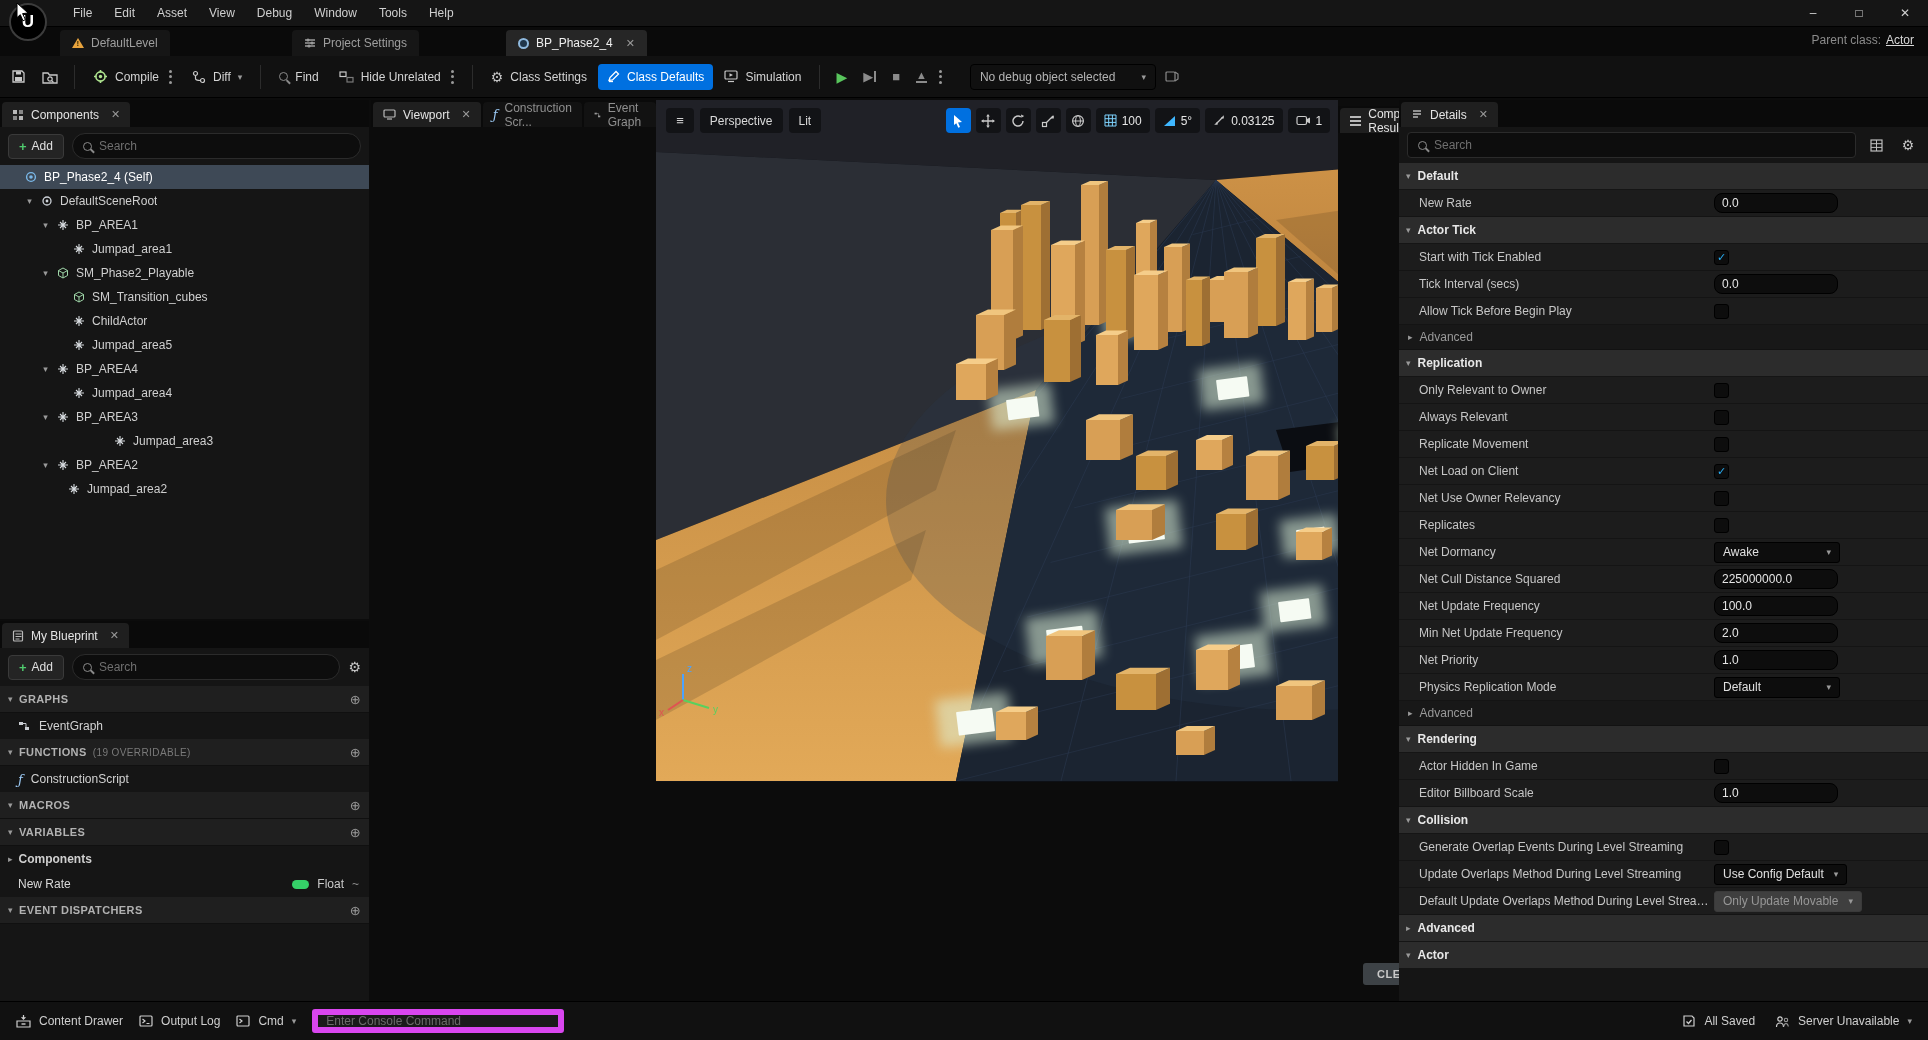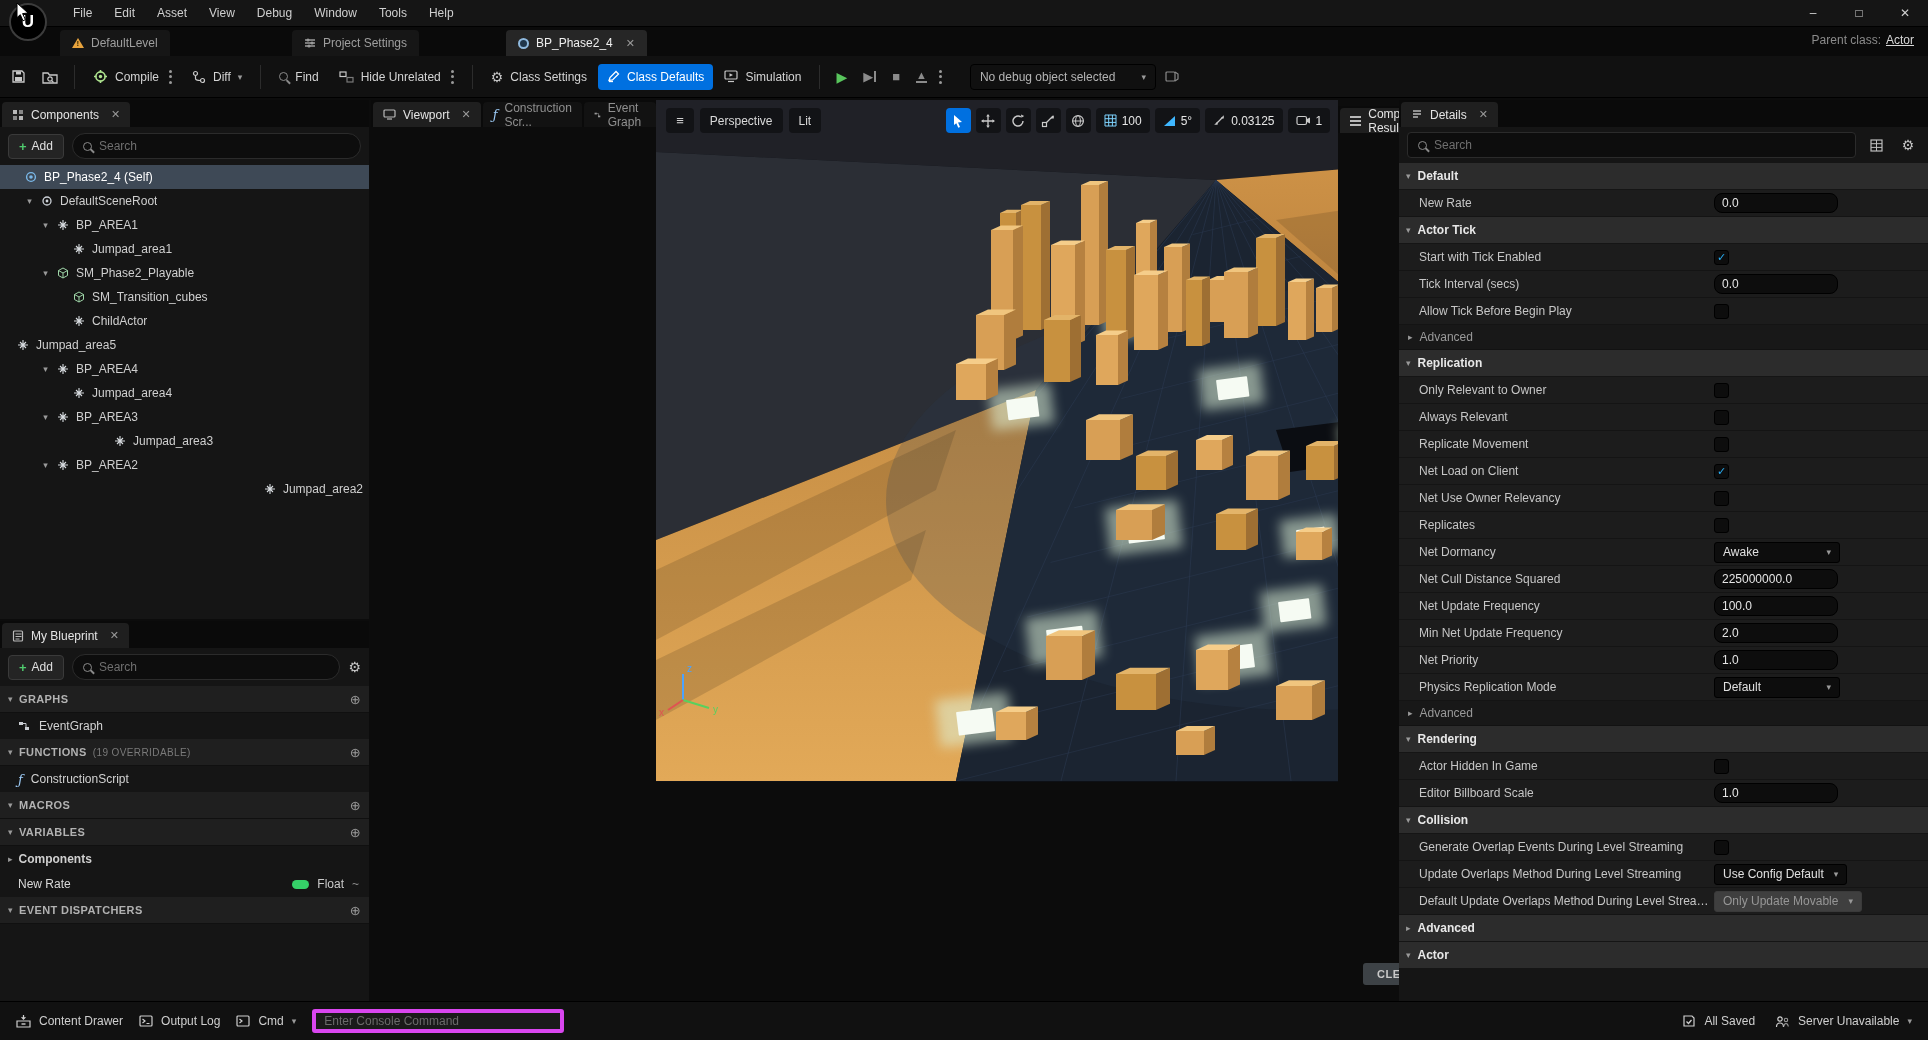--- a/index.html
+++ b/index.html
@@ -115,21 +115,21 @@
 .dctrl{flex:1;display:flex;align-items:center}
 .num-input{width:124px;background:#0d0d0d;border:1px solid #000;border-radius:8px;height:20px;line-height:18px;padding:0 7px;color:#e6e6e6}
 .checkbox{width:15px;height:15px;background:#0d0d0d;border:1px solid #000;border-radius:3px;display:flex;align-items:center;justify-content:center;color:#27aef5;font-size:11px}
 .dropdown{min-width:126px;display:inline-flex;justify-content:space-between;align-items:center;gap:10px;background:#0d0d0d;border:1px solid #000;border-radius:3px;height:21px;padding:0 8px;color:#e0e0e0}
 .dropdown.disabled{background:#3f3f3f;color:#969696;border-color:#3a3a3a}
 .adv-row{height:25px;display:flex;align-items:center;gap:7px;padding-left:9px;color:#9a9a9a;background:#181818;border-bottom:1px solid #121212}
 
 
 #statusbar{position:absolute;left:0;right:0;bottom:0;height:39px;background:#111;border-top:1px solid #000;display:flex;align-items:center;padding:0 16px;gap:16px}
 .sb-item{display:flex;align-items:center;gap:8px;color:#cfcfcf}
-.console-input{width:252px;height:24px;background:#1a1a1a;border:4px solid #d946ef;border-radius:3px;display:flex;align-items:center;padding:0 8px}
+.console-input{width:252px;height:24px;background:#1a1a1a;border:6px solid #d946ef;border-radius:3px;display:flex;align-items:center;padding:0 8px}
 .console-input input{width:100%;background:transparent;border:none;outline:none;color:#cfcfcf;font-family:inherit;font-size:12px}
 .console-input input::placeholder{color:#6b6b6b}
 .sb-right{margin-left:auto;display:flex;align-items:center;gap:20px}
 svg{display:block}
 </style>
 </head>
 <body>
 
 <div id="app">
 
@@ -371,21 +371,21 @@
         </div>
         <div class="trow" style="padding-left: 56px;">
           <span class="exp"></span>
           <span class="ticon">
             <svg width="12" height="12" viewBox="0 0 12 12">
               <path d="M6 1v10M1 6h10M3 3l6 6M9 3l-6 6" stroke="#d8dce0" stroke-width="1.1" fill="none"></path>
             </svg>
           </span>
           <span class="tlabel">ChildActor</span>
         </div>
-        <div class="trow" style="">
+        <div class="trow" style="padding-left: 56px;">
           <span class="exp"></span>
           <span class="ticon">
             <svg width="12" height="12" viewBox="0 0 12 12">
               <path d="M6 1v10M1 6h10M3 3l6 6M9 3l-6 6" stroke="#d8dce0" stroke-width="1.1" fill="none"></path>
             </svg>
           </span>
           <span class="tlabel">Jumpad_area5</span>
         </div>
         <div class="trow" style="padding-left: 40px;">
           <span class="exp">▾</span>
@@ -425,21 +425,21 @@
         </div>
         <div class="trow" style="padding-left: 40px;">
           <span class="exp">▾</span>
           <span class="ticon">
             <svg width="12" height="12" viewBox="0 0 12 12">
               <path d="M6 1v10M1 6h10M3 3l6 6M9 3l-6 6" stroke="#d8dce0" stroke-width="1.1" fill="none"></path>
             </svg>
           </span>
           <span class="tlabel">BP_AREA2</span>
         </div>
-        <div class="trow" style="padding-left: 79px; justify-content: flex-end;">
+        <div class="trow" style="padding-left: 51px;">
           <span class="exp"></span>
           <span class="ticon">
             <svg width="12" height="12" viewBox="0 0 12 12">
               <path d="M6 1v10M1 6h10M3 3l6 6M9 3l-6 6" stroke="#d8dce0" stroke-width="1.1" fill="none"></path>
             </svg>
           </span>
           <span class="tlabel">Jumpad_area2</span>
         </div>
       </div>
   </div>

